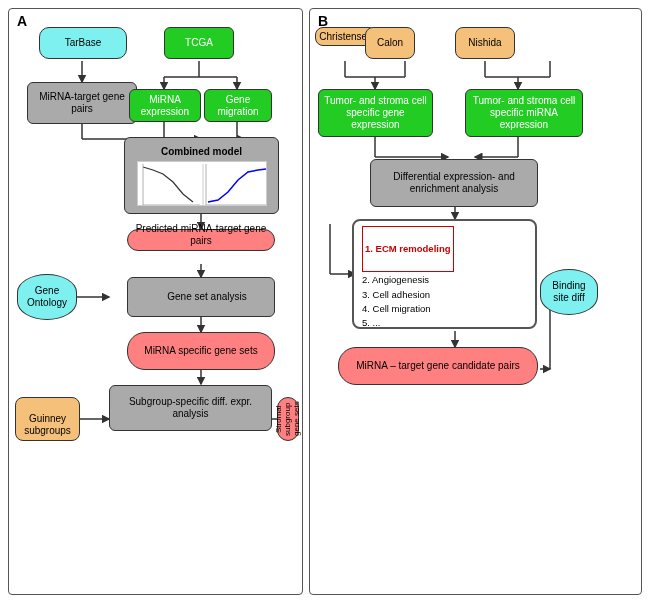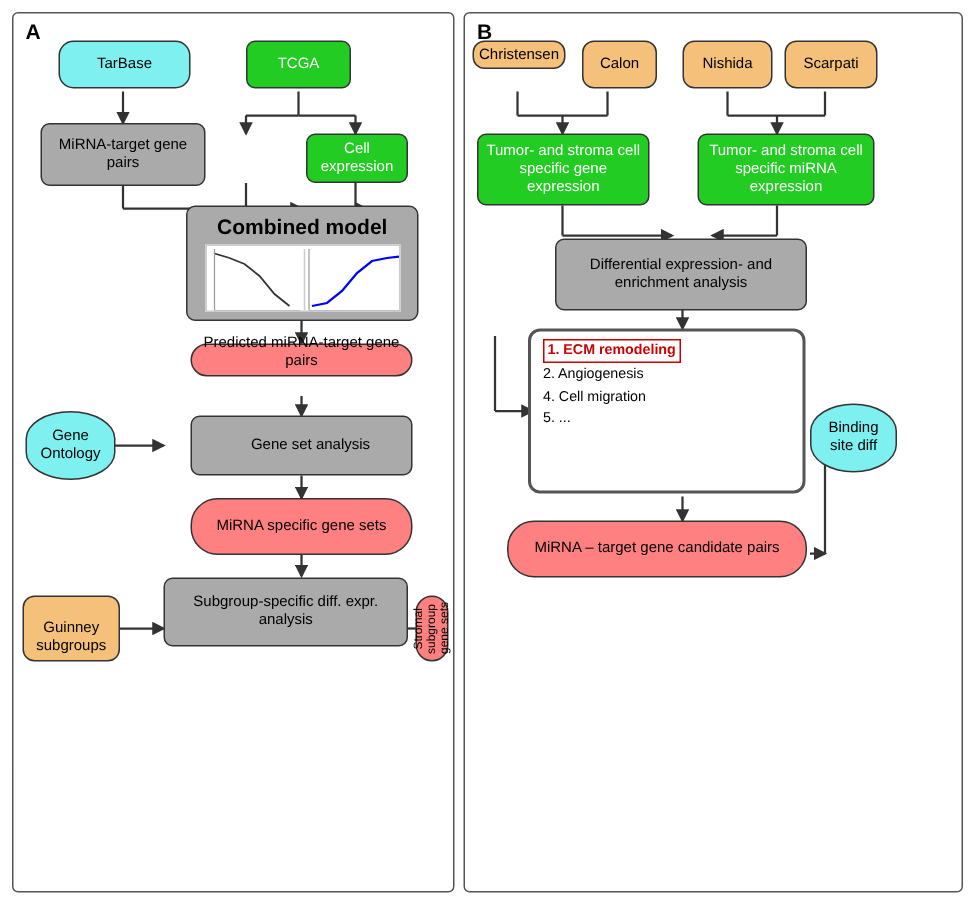--- a/index.html
+++ b/index.html
@@ -92,21 +92,21 @@
       border-radius: 8px;
       position: absolute;
       padding: 5px 8px;
       font-size: 9.5px;
       line-height: 1.5;
     }
     .list-box .item-highlight {
       color: #c00;
       font-weight: bold;
       border: 1.5px solid #c00;
-      padding: 0 2px;
+      padding: 15px 2px;
       display: inline-block;
       margin-bottom: 1px;
     }
   </style>
 </head>
 <body>
 
 <div class="main-container">
 
   <div class="panel" style="min-width: 295px; max-width: 295px;">
@@ -157,27 +157,30 @@
     </div>
 
     <div class="box box-green" style="left:155px; top:18px; width:70px; height:32px;">
       <span>TCGA</span>
     </div>
 
     <div class="box box-gray" style="left:18px; top:73px; width:110px; height:42px;">
       <span>MiRNA-target gene pairs</span>
     </div>
 
+    <div class="box box-green" style="left:120px; top:80px; width:72px; height:33px;">
+      <span>MiRNA expression</span>
+    </div>
 
     <div class="box box-green" style="left:195px; top:80px; width:68px; height:33px;">
-      <span>Cell expression</span>
+      <span>Gene migration</span>
     </div>
 
     <div class="box box-gray" style="left:115px; top:128px; width:155px; height:77px; flex-direction: column; padding:4px;">
-      <div style="font-size:14px; font-weight:bold; margin-bottom:3px;">
+      <div style="font-size:10px; font-weight:bold; margin-bottom:3px;">
         <span>Combined model</span>
       </div>
 
       <svg width="130" height="45" style="background:#fff; border:1px solid #ccc;">
 
         <polyline points="5,5 15,8 25,12 35,20 45,32 55,40" fill="none" stroke="#333" stroke-width="1.2"></polyline>
 
         <line x1="65" y1="2" x2="65" y2="43" stroke="#ccc" stroke-width="1"></line>
 
         <polyline points="70,40 80,38 90,30 100,18 110,10 120,8 128,7" fill="none" stroke="#00f" stroke-width="1.5"></polyline>
@@ -259,49 +262,47 @@
         <marker id="arr2" markerWidth="6" markerHeight="6" refX="5" refY="3" orient="auto">
           <path d="M0,0 L0,6 L6,3 z" fill="#333"></path>
         </marker>
       </defs>
     </svg>
 
     <div class="box box-peach" style="left:5px; top:18px; width:62px; height:19px;">
       <span>Christensen</span>
     </div>
 
-    <div class="box box-peach" style="left:78px; top:18px; width:50px; height:32px;">
+    <div class="box box-peach" style="left:55px; top:18px; width:50px; height:32px;">
       <span>Calon</span>
     </div>
 
     <div class="box box-peach" style="left:145px; top:18px; width:60px; height:32px;">
       <span>Nishida</span>
     </div>
 
-    <div class="box box-peach" style="left:213px; top:18px; width:62px; height:32px;">
-      <span>Scarpati</span>
-    </div>
 
     <div class="box box-green" style="left:8px; top:80px; width:115px; height:48px;">
       <span>Tumor- and stroma cell specific gene expression</span>
     </div>
 
     <div class="box box-green" style="left:155px; top:80px; width:118px; height:48px;">
       <span>Tumor- and stroma cell specific miRNA expression</span>
     </div>
 
     <div class="box box-gray" style="left:60px; top:150px; width:168px; height:48px;">
       <span>Differential expression- and enrichment analysis</span>
     </div>
 
     <div class="list-box" style="left:42px; top:210px; width:185px; height:110px;">
       <div>
         <span class="item-highlight">1. ECM remodeling</span>
       </div>
       <div>2. Angiogenesis</div>
+      <div>3. Cell adhesion</div>
       <div>4. Cell migration</div>
       <div>5. ...</div>
     </div>
 
     <div class="box box-cyan" style="left:230px; top:260px; width:58px; height:46px; border-radius:50%/40%;">
       <span>Binding site diff</span>
     </div>
 
     <div class="box box-pink" style="left:28px; top:338px; width:200px; height:38px;">
       <span>MiRNA – target gene candidate pairs</span>

